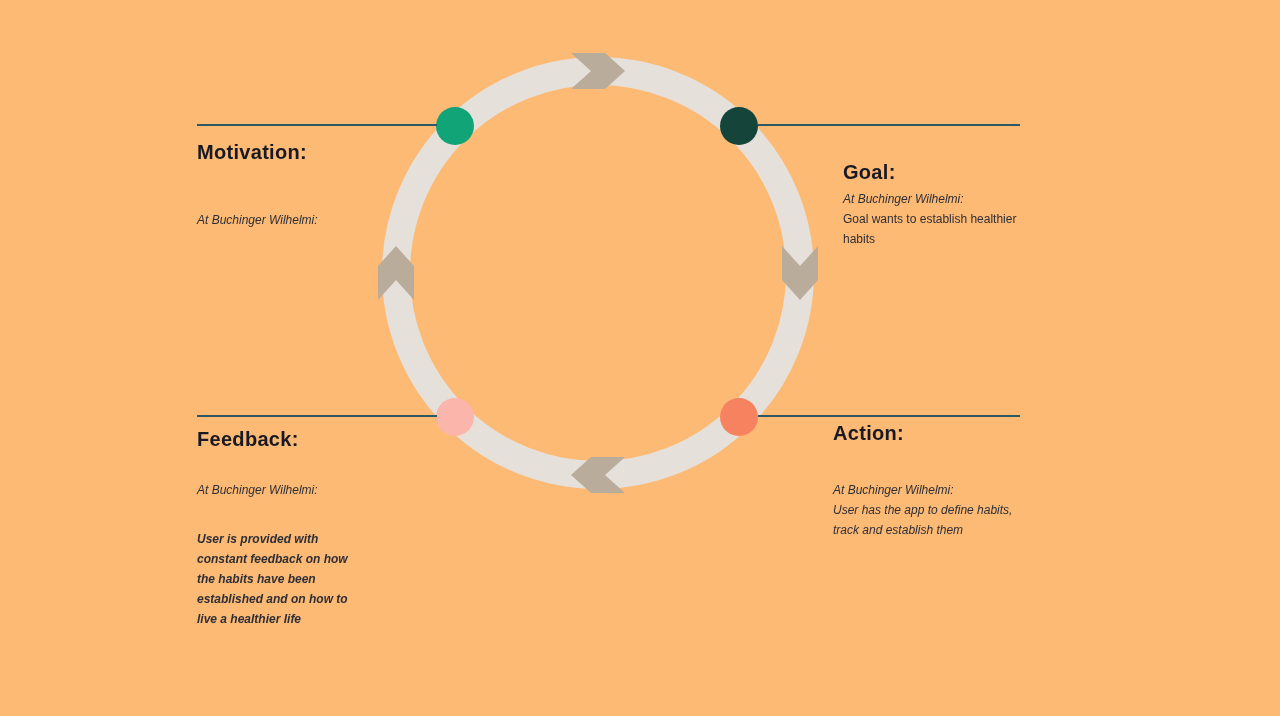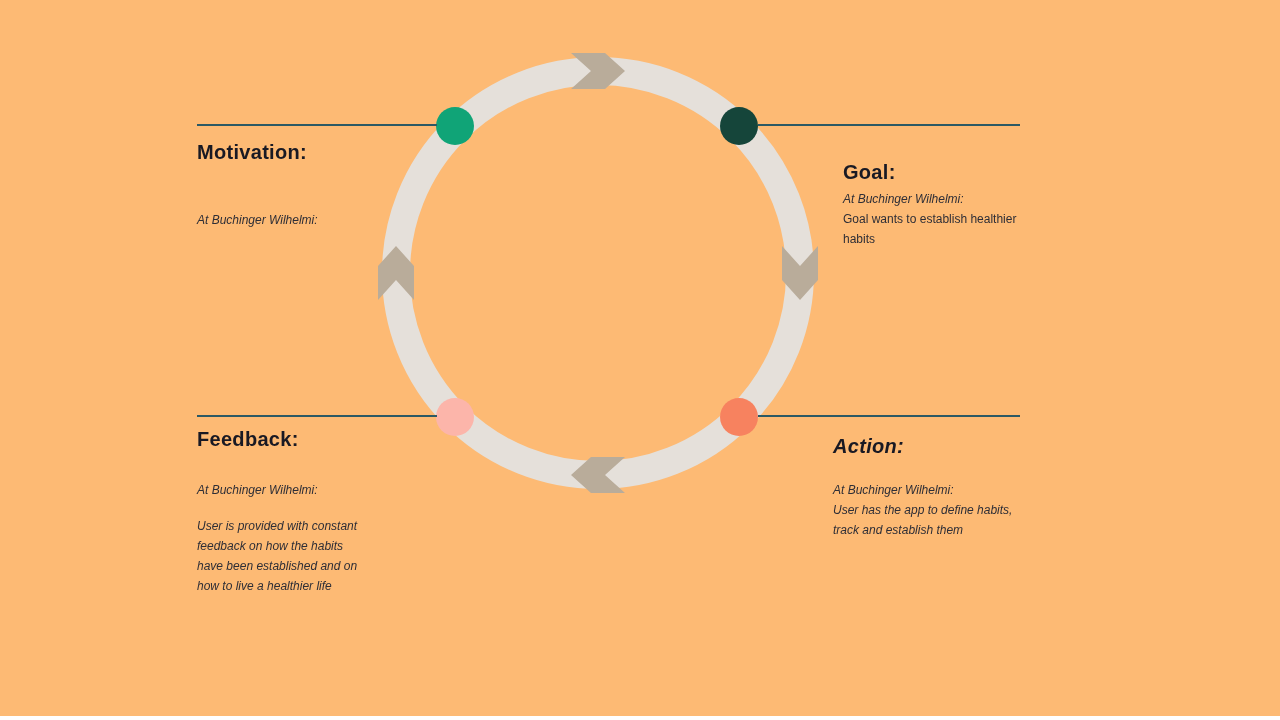--- a/index.html
+++ b/index.html
@@ -35,37 +35,37 @@
     position: absolute;
     font-size: 20px;
     line-height: 24px;
     font-weight: 700;
     letter-spacing: 0.3px;
     color: var(--heading-text);
   }
   .heading-motivation { left: 197px; top: 140px; }
   .heading-goal       { left: 843px; top: 140px; margin-top: 20px; }
   .heading-feedback   { left: 197px; top: 427px; }
-  .heading-action     { left: 833px; top: 434px; font-style: italic; }
+  .heading-action     { left: 833px; top: 421px; }
 
   .body-block {
     position: absolute;
     font-size: 12px;
     line-height: 20px;
     color: var(--body-text);
   }
   .body-motivation { left: 197px; top: 210px; width: 176px; }
   .body-goal       { left: 843px; top: 189px; width: 182px; }
   .body-feedback   { left: 197px; top: 480px; width: 168px; }
   .body-action     { left: 833px; top: 480px; width: 184px; }
 
   .intro-line { font-style: italic; }
   .body-text  { font-style: normal; }
   .body-italic .body-text { font-style: italic; }
-  .body-feedback .body-text { margin-top: 16px; display: block; }
+  .body-feedback .body-text { margin-top: 29px; display: block; font-weight: bold; }
 </style>
 </head>
 <body>
 
 <div class="canvas">
 
   <svg class="cycle-svg" viewBox="0 0 460 460">
     <circle cx="230" cy="230" r="202" fill="none" stroke-width="28" style="stroke: var(--ring);"></circle>
 
     <path d="M -27 -18 L 7 -18 L 27 0 L 7 18 L -27 18 L -7 0 Z" transform="translate(230,28)" style="fill: var(--arrow);"></path>

